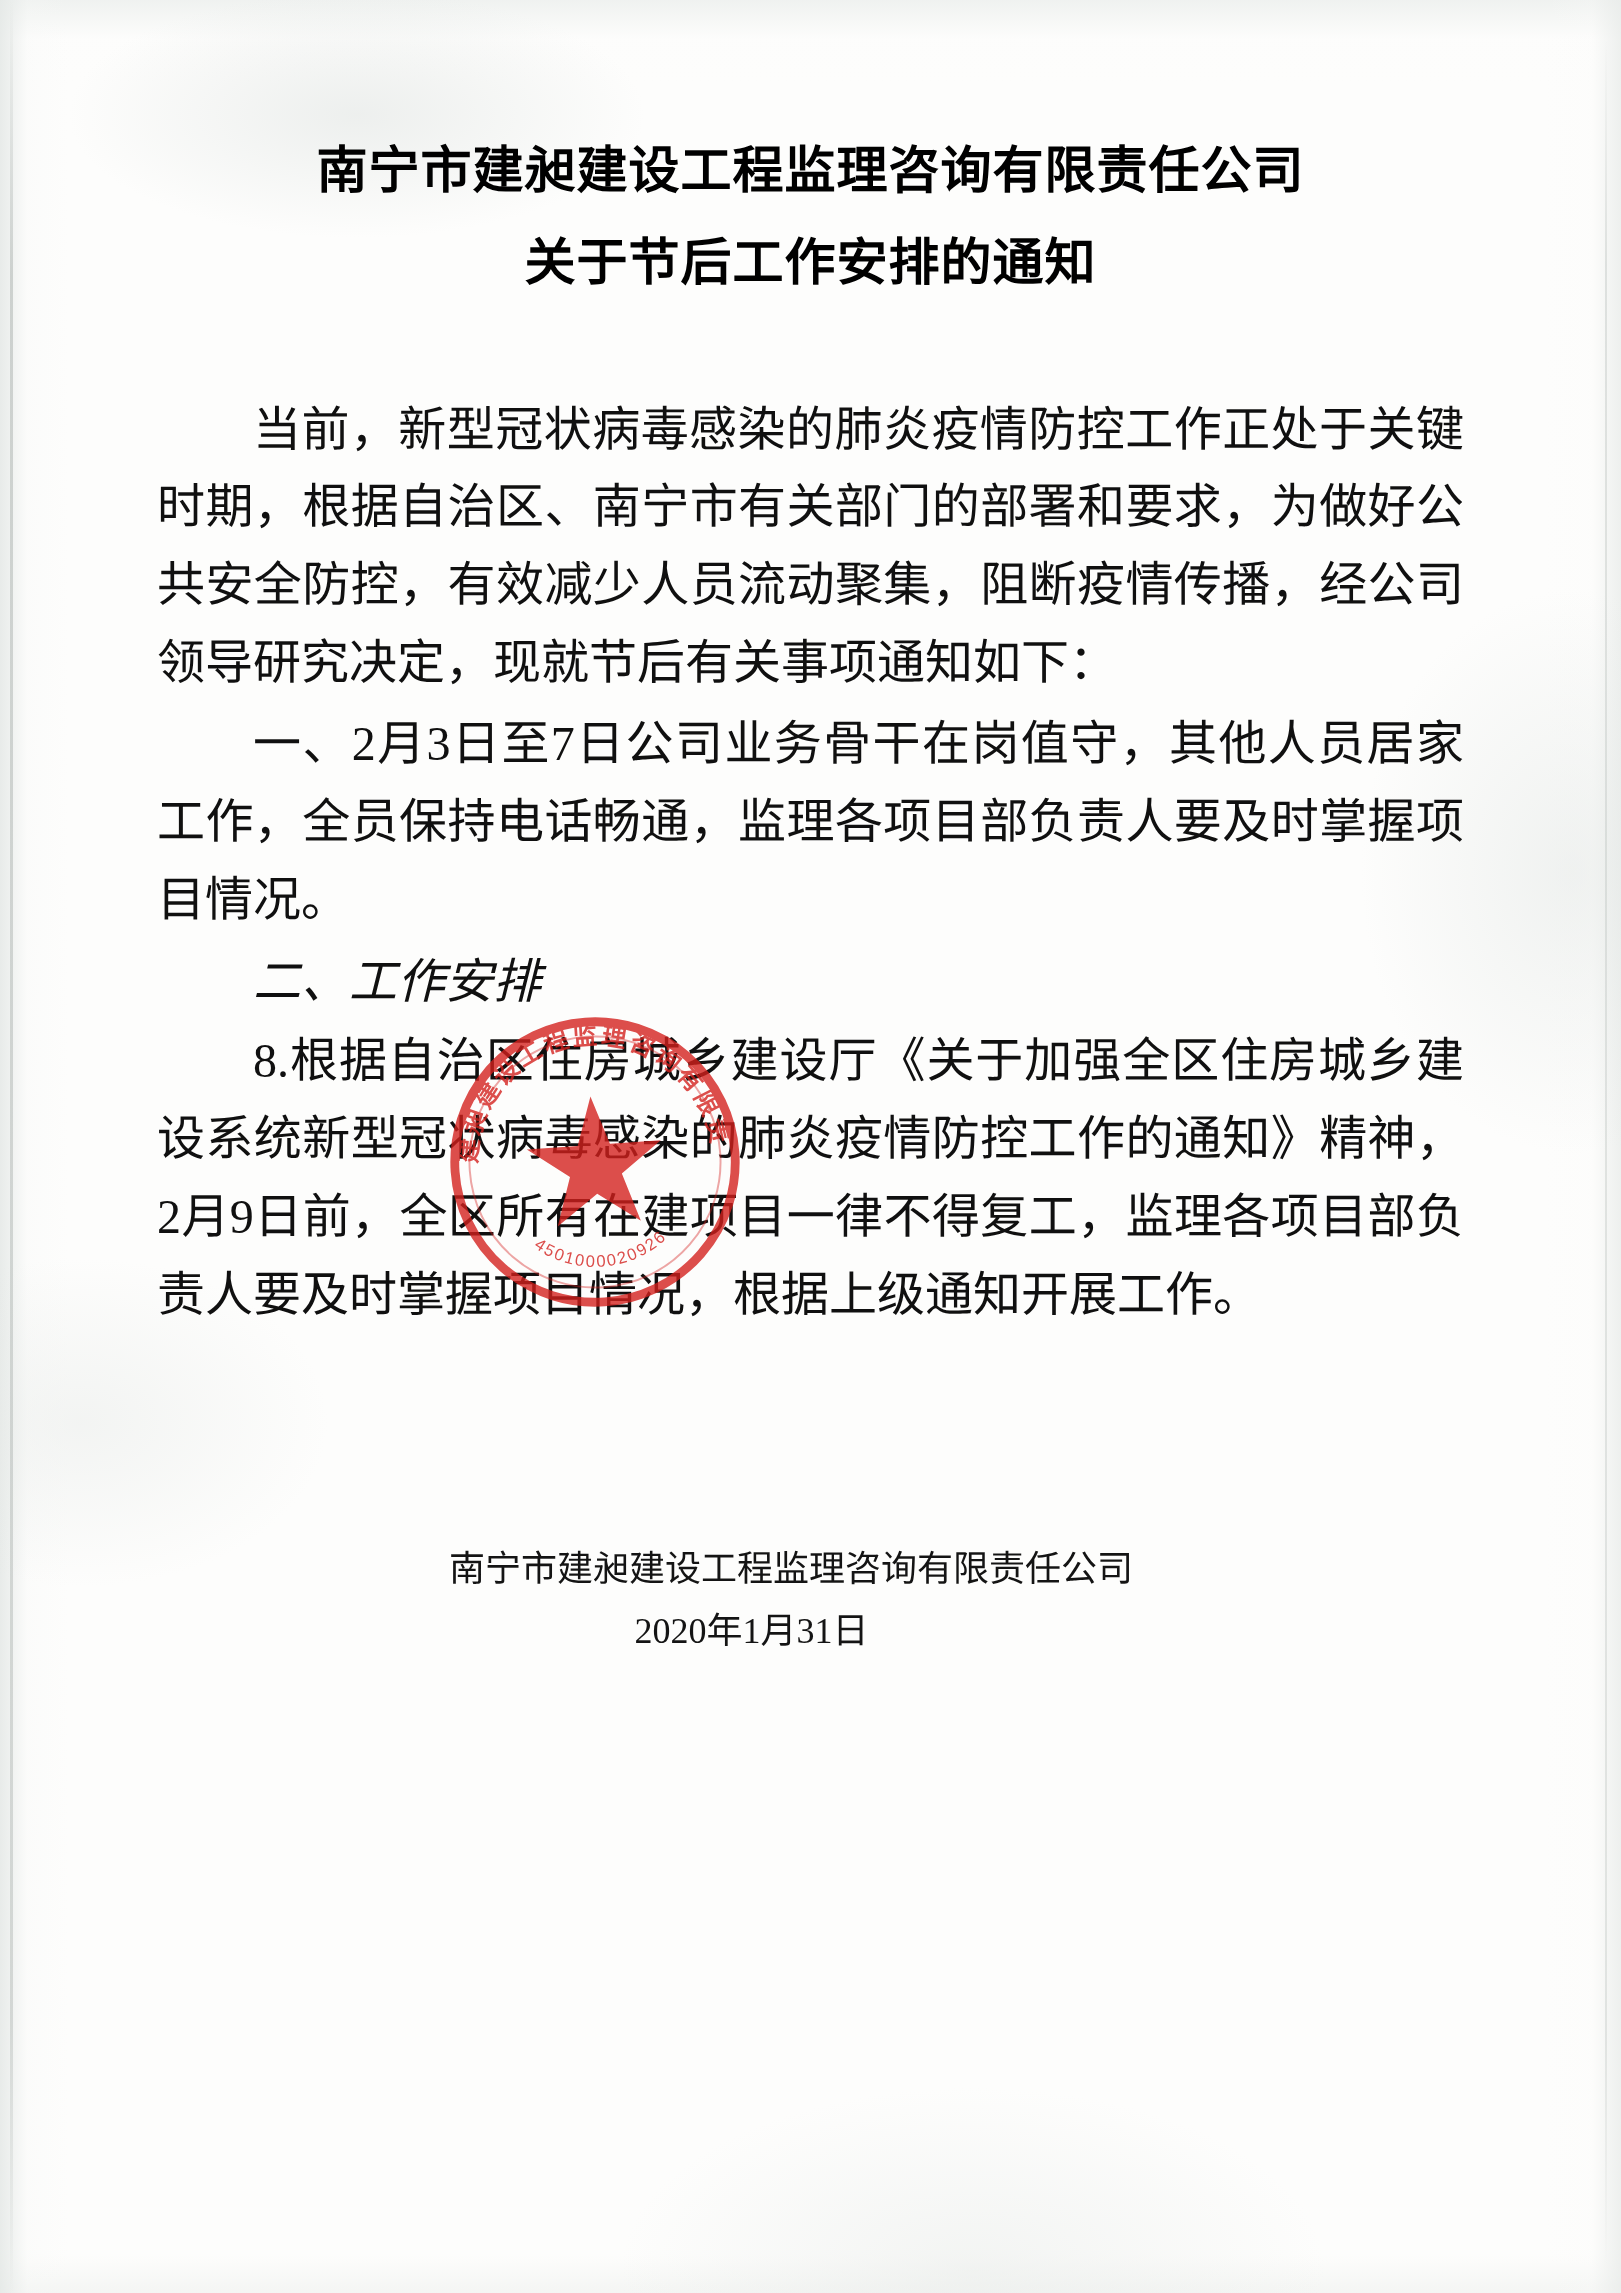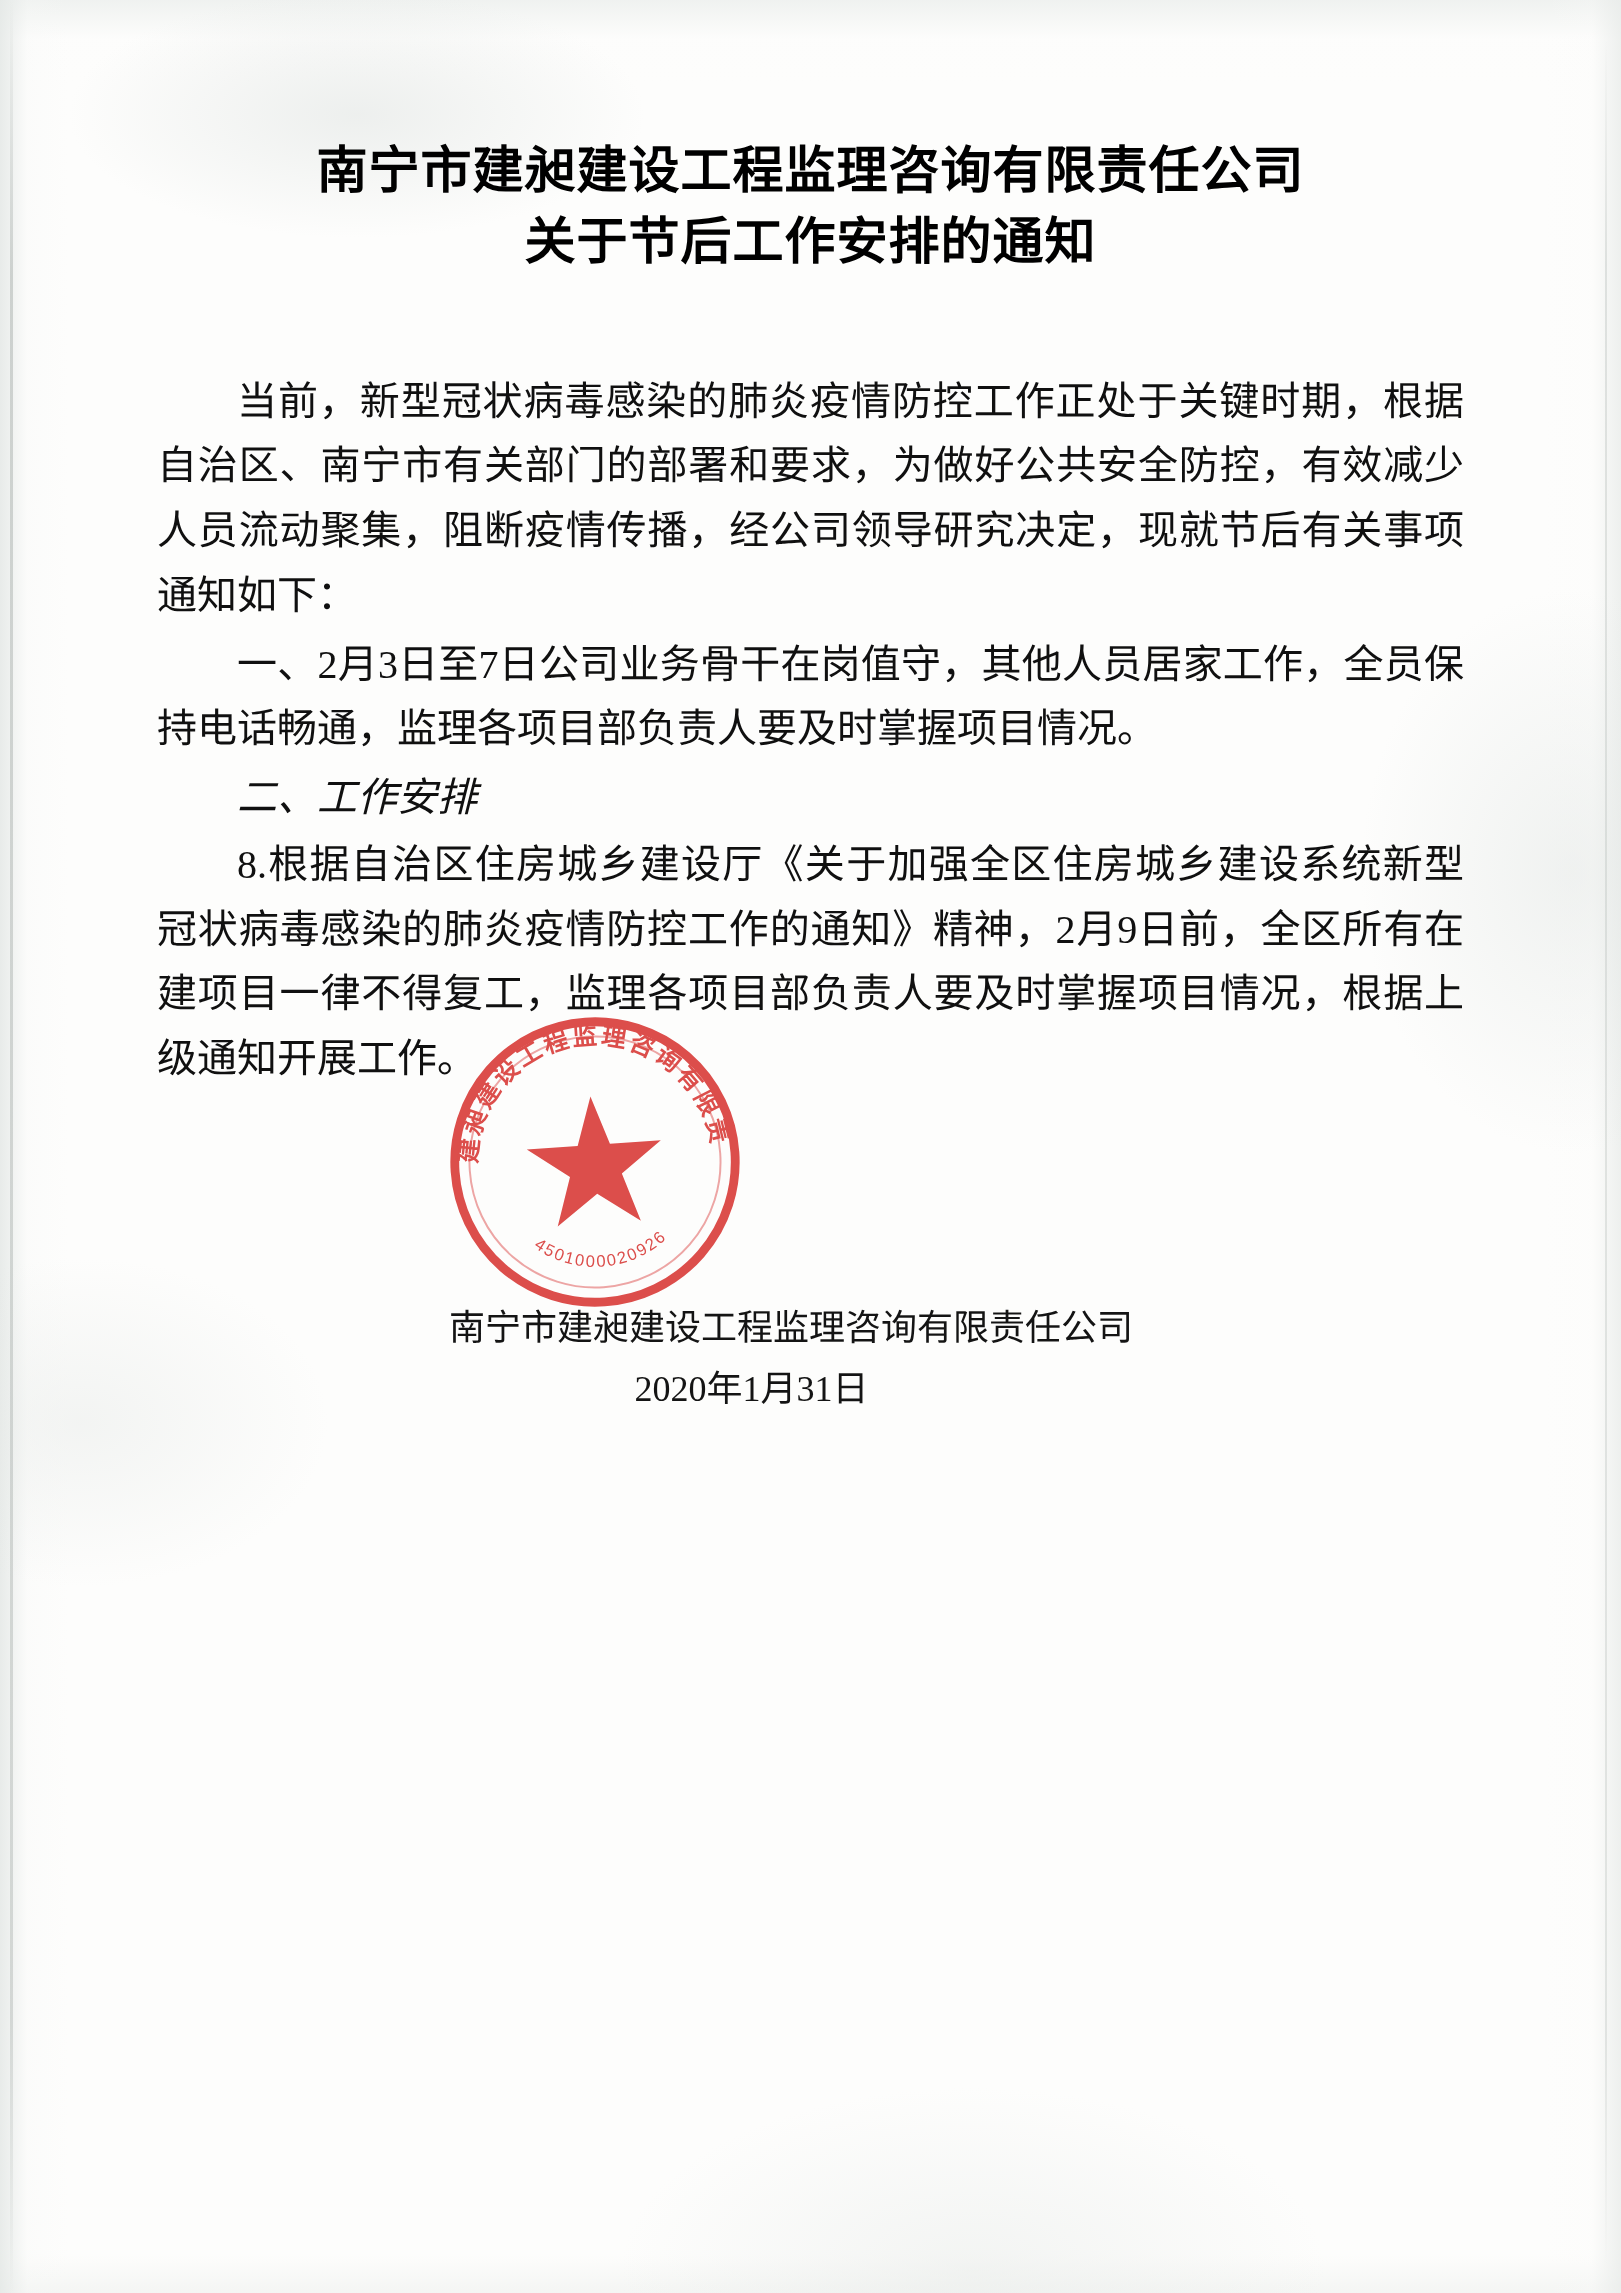--- a/index.html
+++ b/index.html
@@ -62,25 +62,25 @@
     text-align: center;
     font-family: "Liberation Serif", "DejaVu Serif", serif;
     font-weight: bold;
     font-size: 51px;
     letter-spacing: 1px;
     line-height: 1.28;
     color: #000;
     margin: 0;
   }
   .title-line-1 { margin-top: 139px; }
-  .title-line-2 { margin-top: 6px; }
+  .title-line-2 { margin-top: 27px; }
 
   .body-block {
     margin-top: 94px;
-    font-size: 40px;
+    font-size: 48px;
     line-height: 1.62;
     text-align: justify;
     text-justify: inter-ideograph;
     color: #101010;
   }
   .para {
     margin: 0 0 3.9px 0;
     text-indent: 2em;
   }
   .para.tight { margin-bottom: 2px; font-style: italic; }

